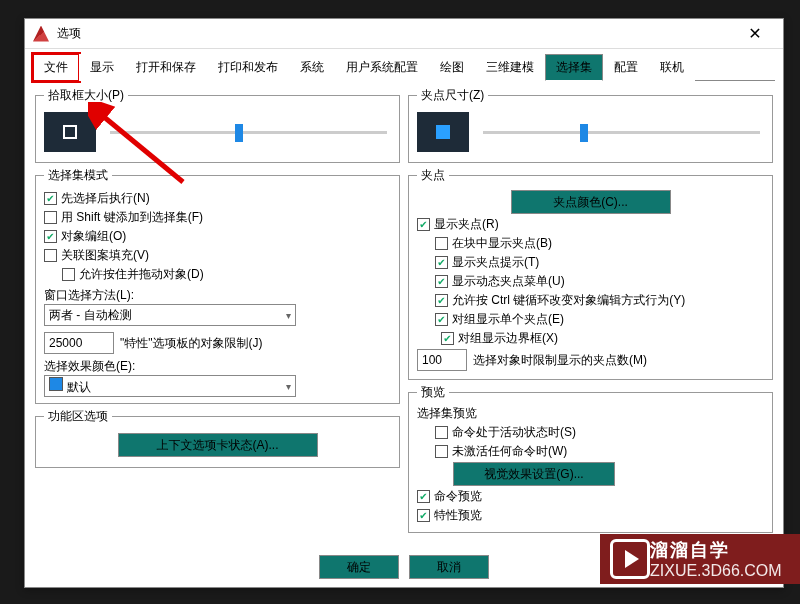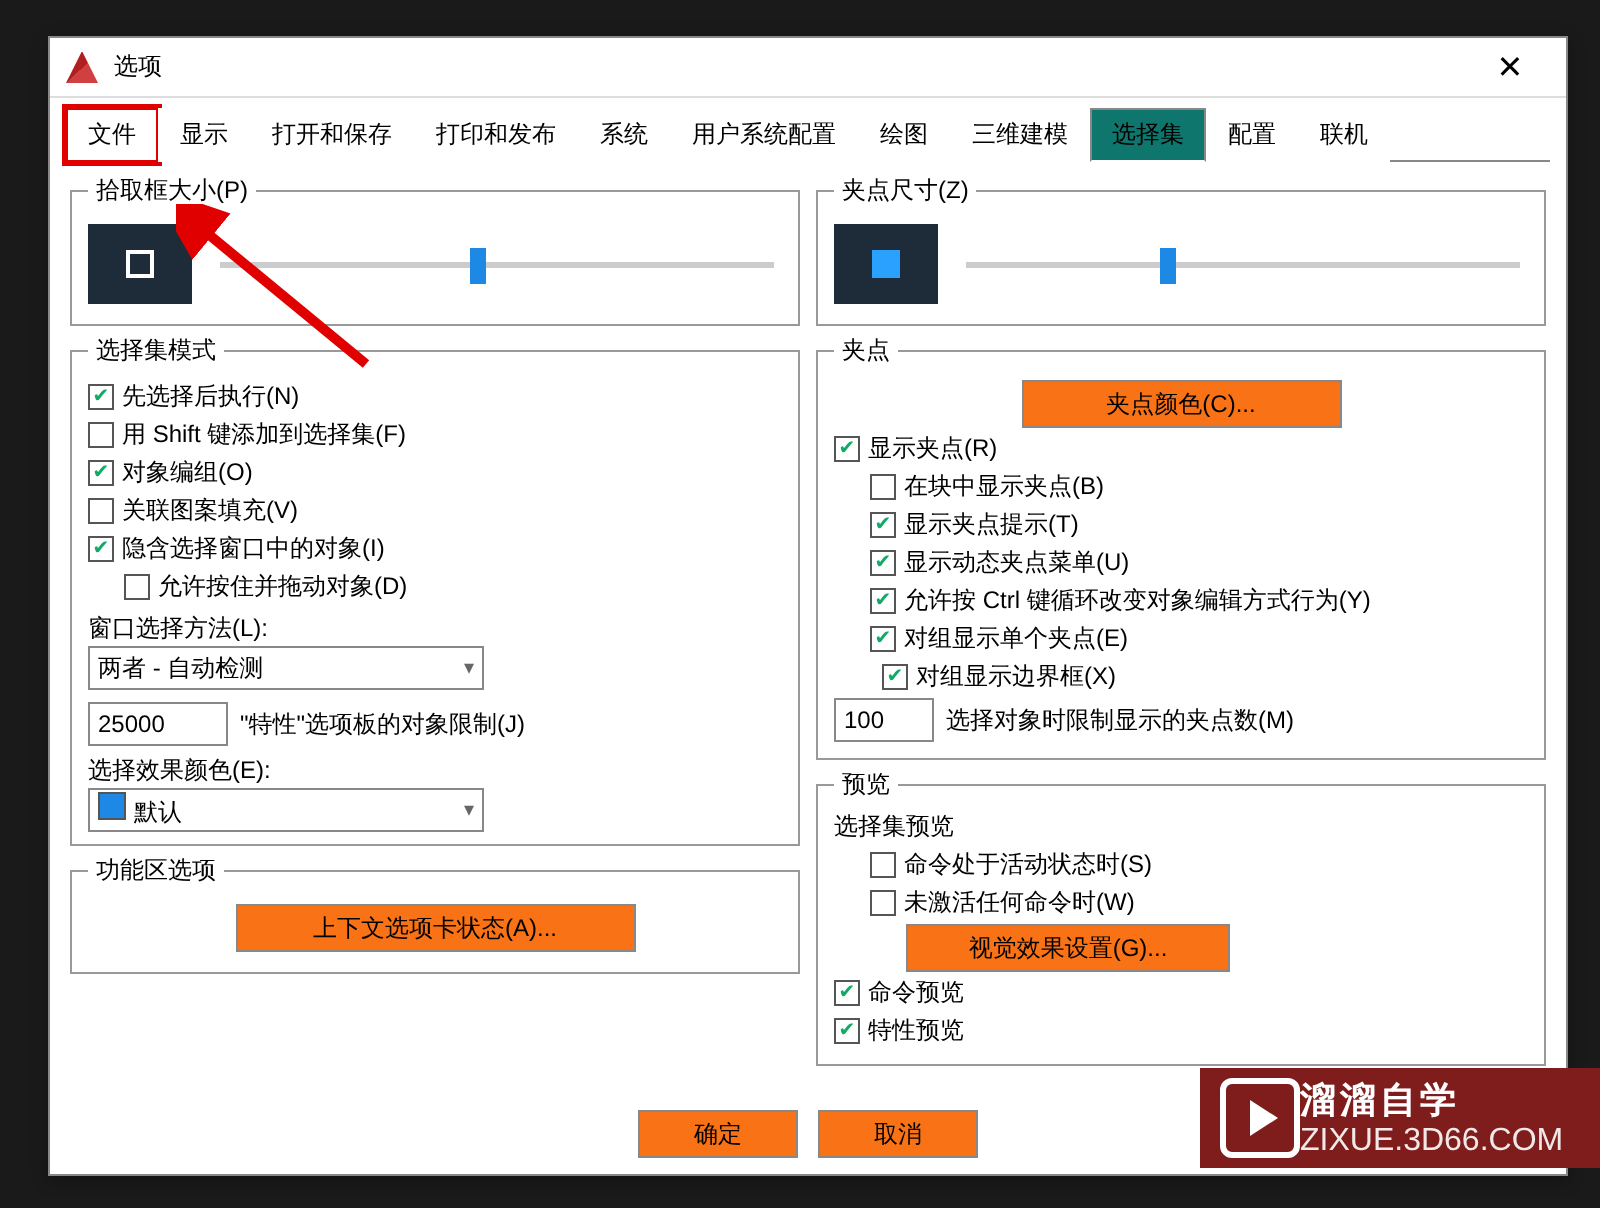--- a/index.html
+++ b/index.html
@@ -112,31 +112,31 @@
   }
   .chk-row { display:flex; align-items:center; gap:4px; margin:2px 0; }
   .chk-row.indent { margin-left: 18px; }
   .chk {
     width:13px;height:13px;border:1px solid #555;
     display:inline-flex;align-items:center;justify-content:center;
     font-size:10px; line-height:1;
   }
   .chk.checked::after{ content:"✔"; color:#1a6; font-size:10px;}
   .sel {
-    width: 198px; height:22px; border:1px solid #888;
+    width: 252px; height:22px; border:1px solid #888;
     display:flex;align-items:center;padding:0 4px;
     justify-content:space-between; background:#fff;
   }
   .sel .arrow{ font-size:10px; color:#666;}
   .txt-input {
     height:22px;border:1px solid #888;padding:0 4px;
     display:inline-flex;align-items:center;
   }
   .btn {
-    height:24px;border:1px solid #888;background:#f97316;
+    height:24px;border:1px solid #888;background:#0f766e;
     display:inline-flex;align-items:center;justify-content:center;
     padding: 0 12px; cursor:pointer;
   }
   .color-swatch {
     width:14px;height:14px;border:1px solid #555;
     background:#1e88e5; display:inline-block; margin-right:4px;
   }
   .footer {
     position:absolute; bottom:8px; left:0; right:0;
     display:flex; justify-content:center; gap:10px;
@@ -222,24 +222,20 @@
             <span>用 Shift 键添加到选择集(F)</span>
           </div>
         <div class="chk-row">
             <span class="chk checked"></span>
             <span>对象编组(O)</span>
           </div>
         <div class="chk-row">
             <span class="chk"></span>
             <span>关联图案填充(V)</span>
           </div>
-        <div class="chk-row">
-            <span class="chk checked"></span>
-            <span>隐含选择窗口中的对象(I)</span>
-          </div>
         <div class="chk-row indent">
             <span class="chk"></span>
             <span>允许按住并拖动对象(D)</span>
           </div>
 
         <div style="margin-top:4px">窗口选择方法(L):</div>
         <div class="sel">
           <span>两者 - 自动检测</span>
           <span class="arrow">▾</span>
         </div>

